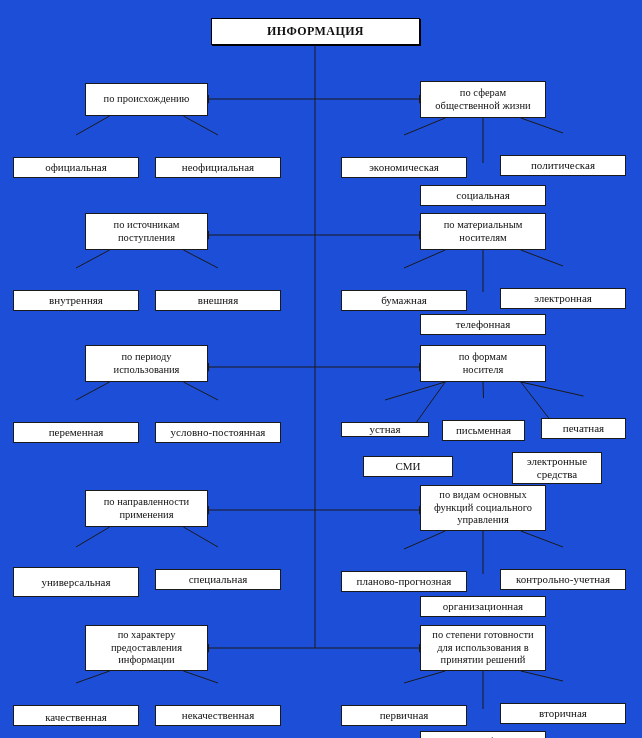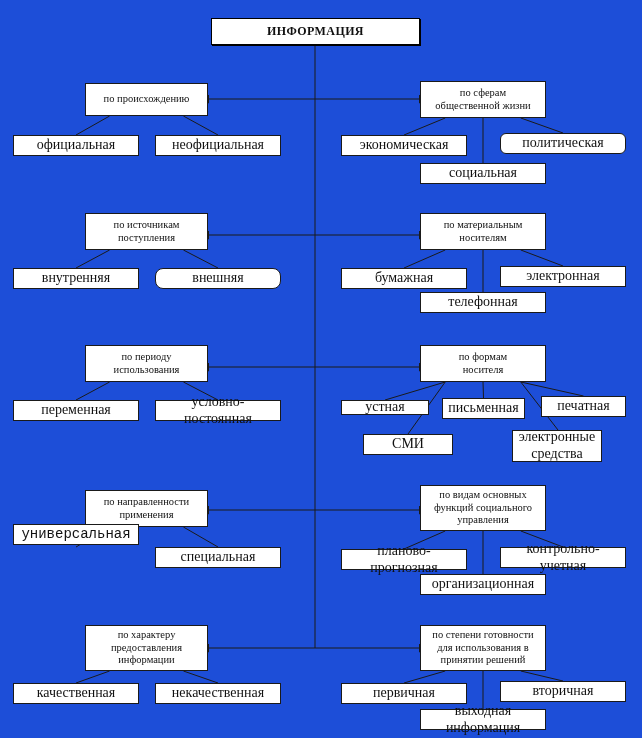--- a/index.html
+++ b/index.html
@@ -35,21 +35,21 @@
     z-index:3;
   }
   .node.root{
     font-weight:bold;
     font-size:12px;
     letter-spacing:.4px;
     border:1px solid #000;
     box-shadow:1px 1px 0 #000;
   }
   .node.parent{font-size:10.5px;}
-  .node.leaf{font-size:14px;}
+  .node.leaf{font-size:11px;margin-top:22px;}
   .node span{display:block;width:100%;}
 </style>
 </head>
 <body>
 
 <div id="page">
   <svg id="svg-layer" viewBox="0 0 642 738">
     <defs>
       <marker id="arrL" markerWidth="9" markerHeight="9" refX="8" refY="4.5" orient="auto">
         <path d="M9,0 L9,9 L0,4.5 z" fill="#1a1a1a"></path>
@@ -106,36 +106,36 @@
       </div>
       <div class="node leaf" style="left: 13px; top: 135px; width: 126px; height: 21px;">
         <span><i style="font-style: normal;">официальная</i></span>
       </div>
       <div class="node leaf" style="left: 155px; top: 135px; width: 126px; height: 21px;">
         <span><i style="font-style: normal;">неофициальная</i></span>
       </div>
       <div class="node leaf" style="left: 341px; top: 135px; width: 126px; height: 21px;">
         <span><i style="font-style: normal;">экономическая</i></span>
       </div>
-      <div class="node leaf" style="left: 500px; top: 133px; width: 126px; height: 21px; border-radius: 6px;">
+      <div class="node leaf" style="left: 500px; top: 133px; width: 126px; height: 21px;">
         <span><i style="font-style: normal;">политическая</i></span>
       </div>
       <div class="node leaf" style="left: 420px; top: 163px; width: 126px; height: 21px;">
         <span><i style="font-style: normal;">социальная</i></span>
       </div>
       <div class="node parent" style="left: 85px; top: 213px; width: 123px; height: 37px;">
         <span><i style="font-style: normal;">по источникам</i><br><i style="font-style: normal;">поступления</i></span>
       </div>
       <div class="node parent" style="left: 420px; top: 213px; width: 126px; height: 37px;">
         <span><i style="font-style: normal;">по материальным</i><br><i style="font-style: normal;">носителям</i></span>
       </div>
       <div class="node leaf" style="left: 13px; top: 268px; width: 126px; height: 21px;">
         <span><i style="font-style: normal;">внутренняя</i></span>
       </div>
-      <div class="node leaf" style="left: 155px; top: 268px; width: 126px; height: 21px; border-radius: 8px;">
+      <div class="node leaf" style="left: 155px; top: 268px; width: 126px; height: 21px;">
         <span><i style="font-style: normal;">внешняя</i></span>
       </div>
       <div class="node leaf" style="left: 341px; top: 268px; width: 126px; height: 21px;">
         <span><i style="font-style: normal;">бумажная</i></span>
       </div>
       <div class="node leaf" style="left: 500px; top: 266px; width: 126px; height: 21px;">
         <span><i style="font-style: normal;">электронная</i></span>
       </div>
       <div class="node leaf" style="left: 420px; top: 292px; width: 126px; height: 21px;">
         <span><i style="font-style: normal;">телефонная</i></span>
@@ -166,21 +166,21 @@
       </div>
       <div class="node leaf" style="left: 512px; top: 430px; width: 90px; height: 32px;">
         <span><i style="font-style: normal;">электронные</i><br><i style="font-style: normal;">средства</i></span>
       </div>
       <div class="node parent" style="left: 85px; top: 490px; width: 123px; height: 37px;">
         <span><i style="font-style: normal;">по направленности</i><br><i style="font-style: normal;">применения</i></span>
       </div>
       <div class="node parent" style="left: 420px; top: 485px; width: 126px; height: 46px;">
         <span><i style="font-style: normal;">по видам основных</i><br><i style="font-style: normal;">функций социального</i><br><i style="font-style: normal;">управления</i></span>
       </div>
-      <div class="node leaf" style="left: 13px; top: 524px; width: 126px; height: 21px; font-family: Liberation Mono, monospace;">
+      <div class="node leaf" style="left: 13px; top: 545px; width: 126px; height: 30px;">
         <span><i style="font-style: normal;">универсальная</i></span>
       </div>
       <div class="node leaf" style="left: 155px; top: 547px; width: 126px; height: 21px;">
         <span><i style="font-style: normal;">специальная</i></span>
       </div>
       <div class="node leaf" style="left: 341px; top: 549px; width: 126px; height: 21px;">
         <span><i style="font-style: normal;">планово-прогнозная</i></span>
       </div>
       <div class="node leaf" style="left: 500px; top: 547px; width: 126px; height: 21px;">
         <span><i style="font-style: normal;">контрольно-учетная</i></span>

